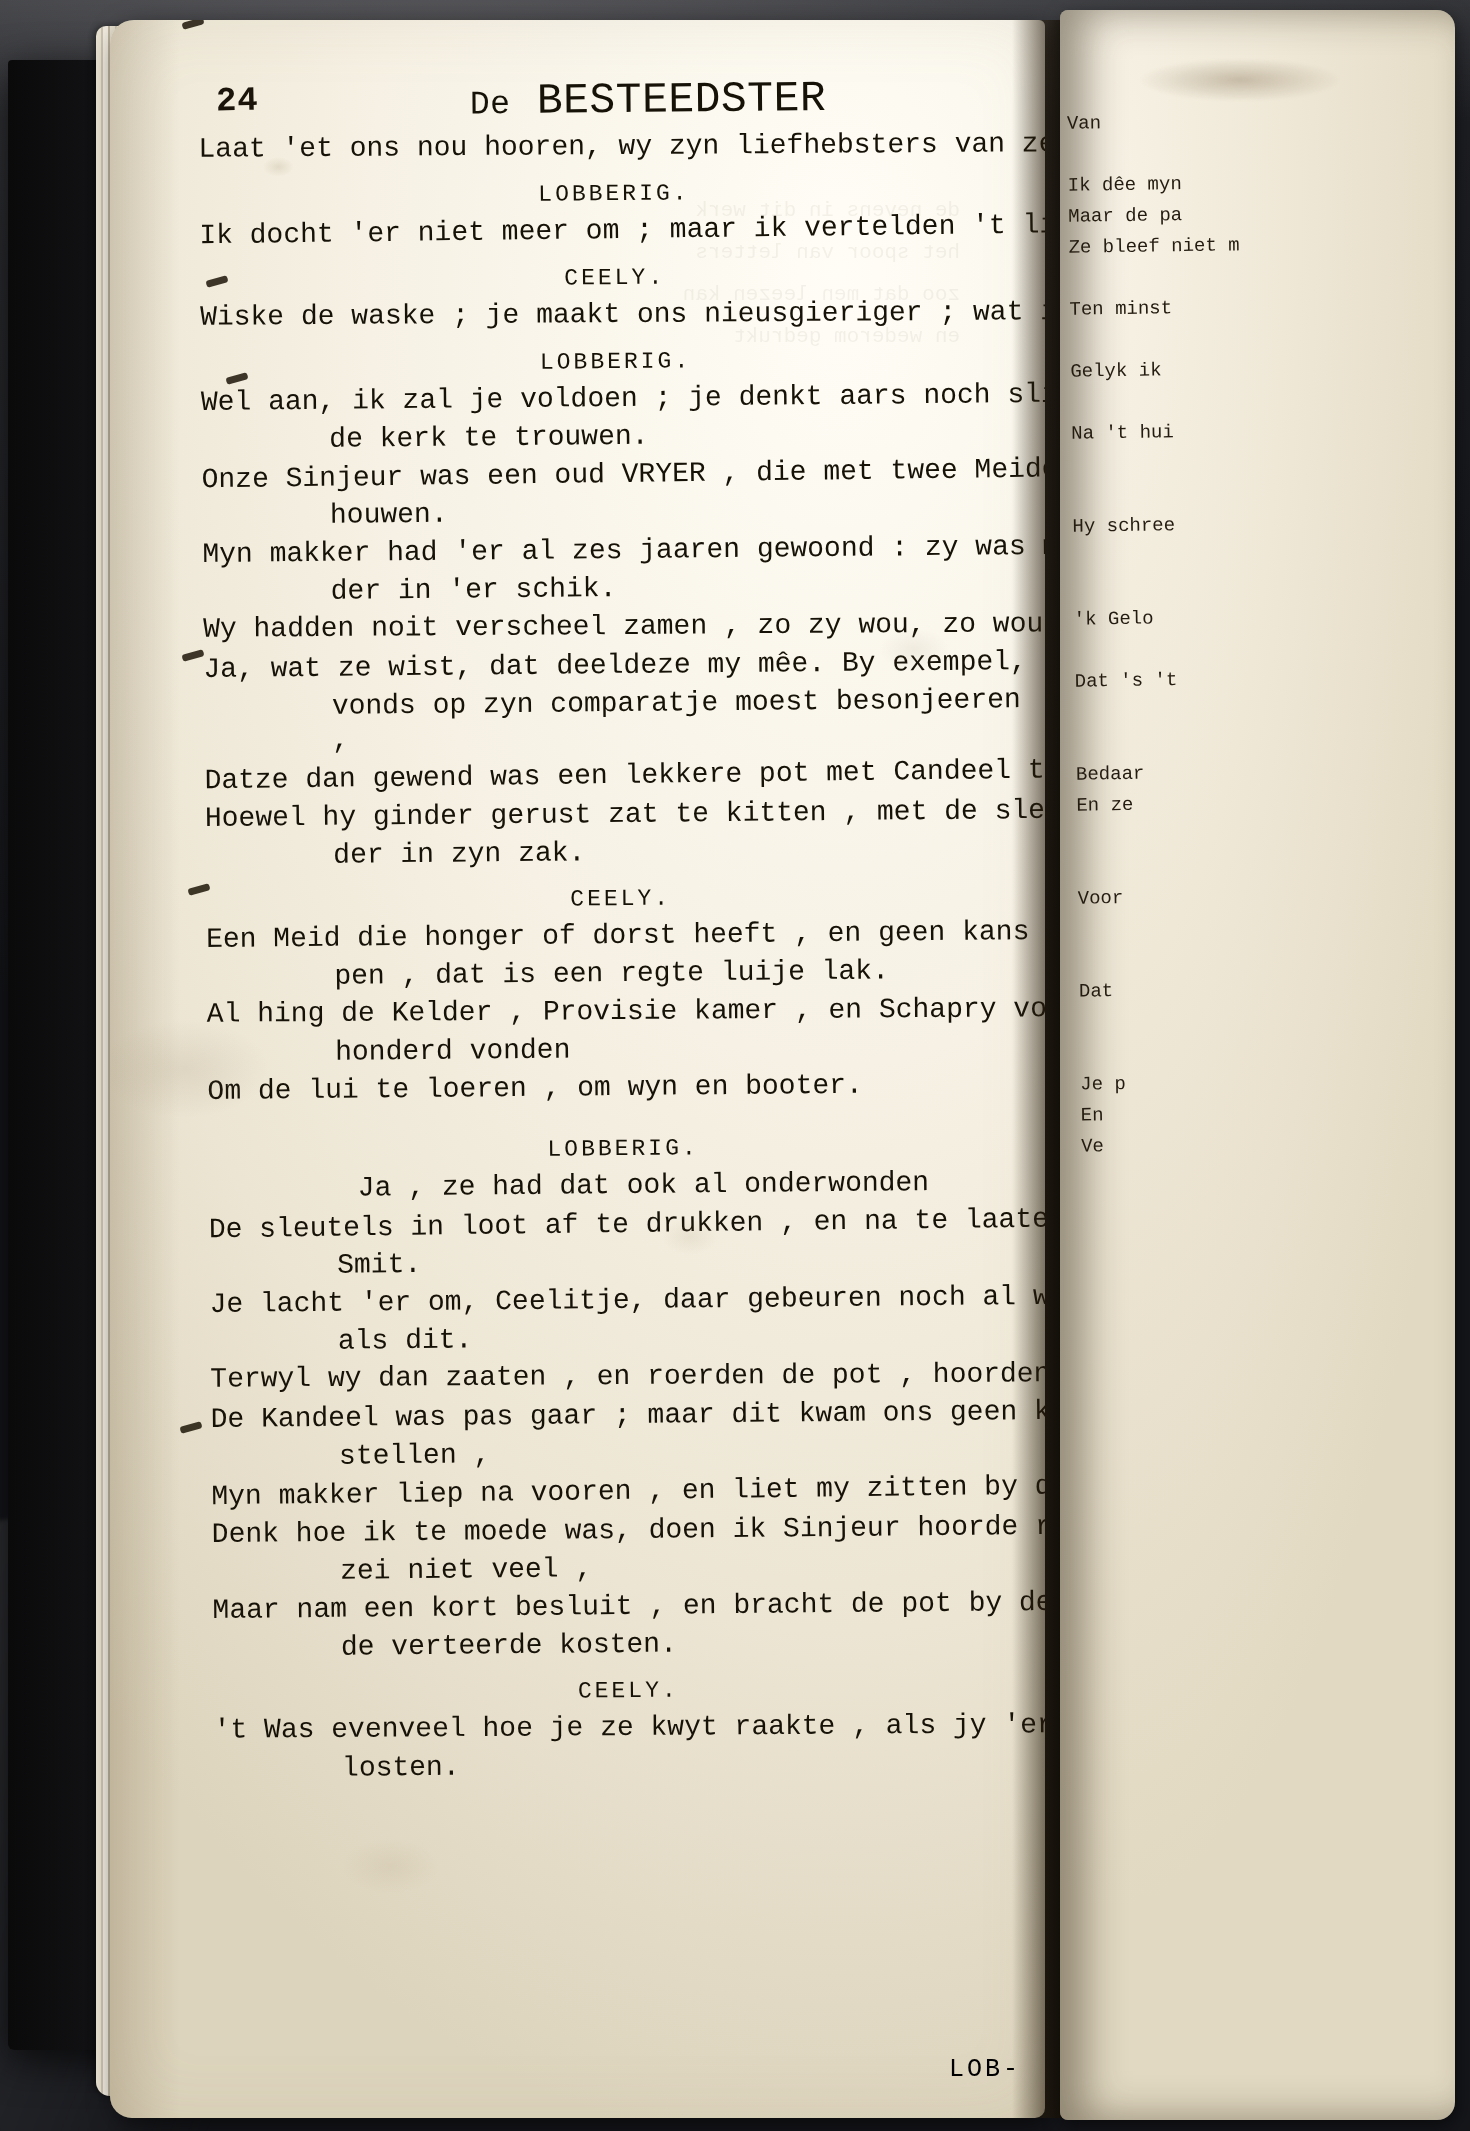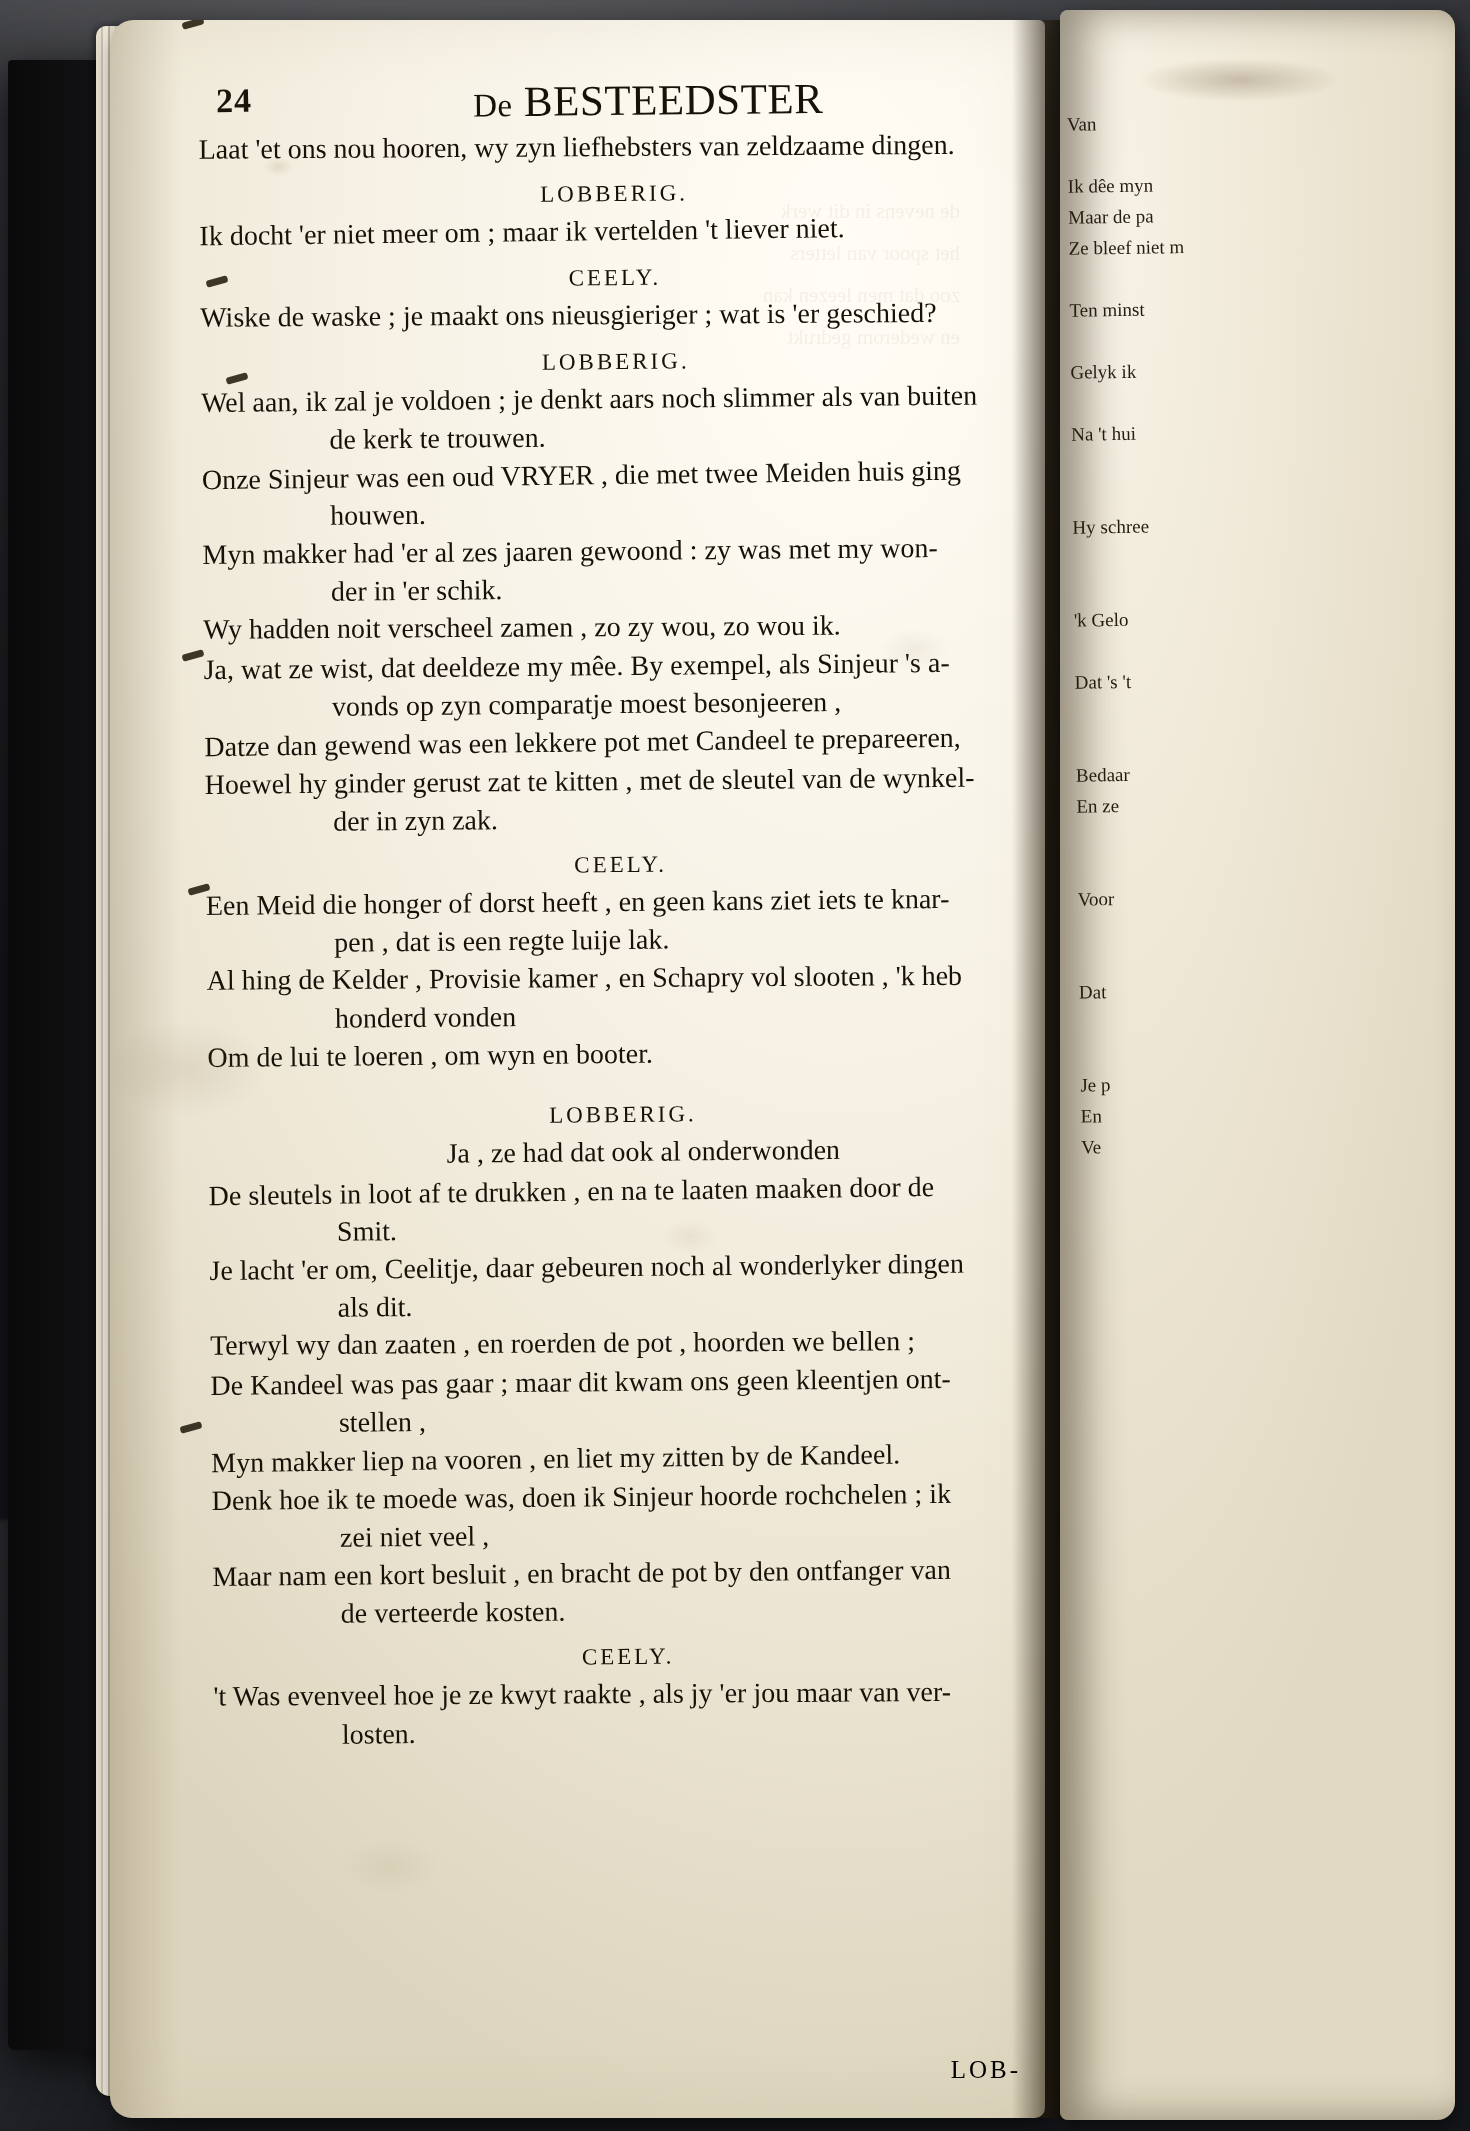--- a/index.html
+++ b/index.html
@@ -6,21 +6,21 @@
     margin: 0;
     padding: 0;
     background: #15161a;
   }
   #page {
     position: relative;
     width: 1470px;
     height: 2131px;
     overflow: hidden;
     background: #1b1c20;
-    font-family: Liberation Serif, serif;
+    font-family: Liberation Mono, monospace;
   }
 
   
   .desk {
     position: absolute;
     inset: 0;
     background:
       radial-gradient(120% 80% at 30% -10%, #4a4a4e 0%, #2b2c30 38%, #15161a 75%),
       #15161a;
   }

